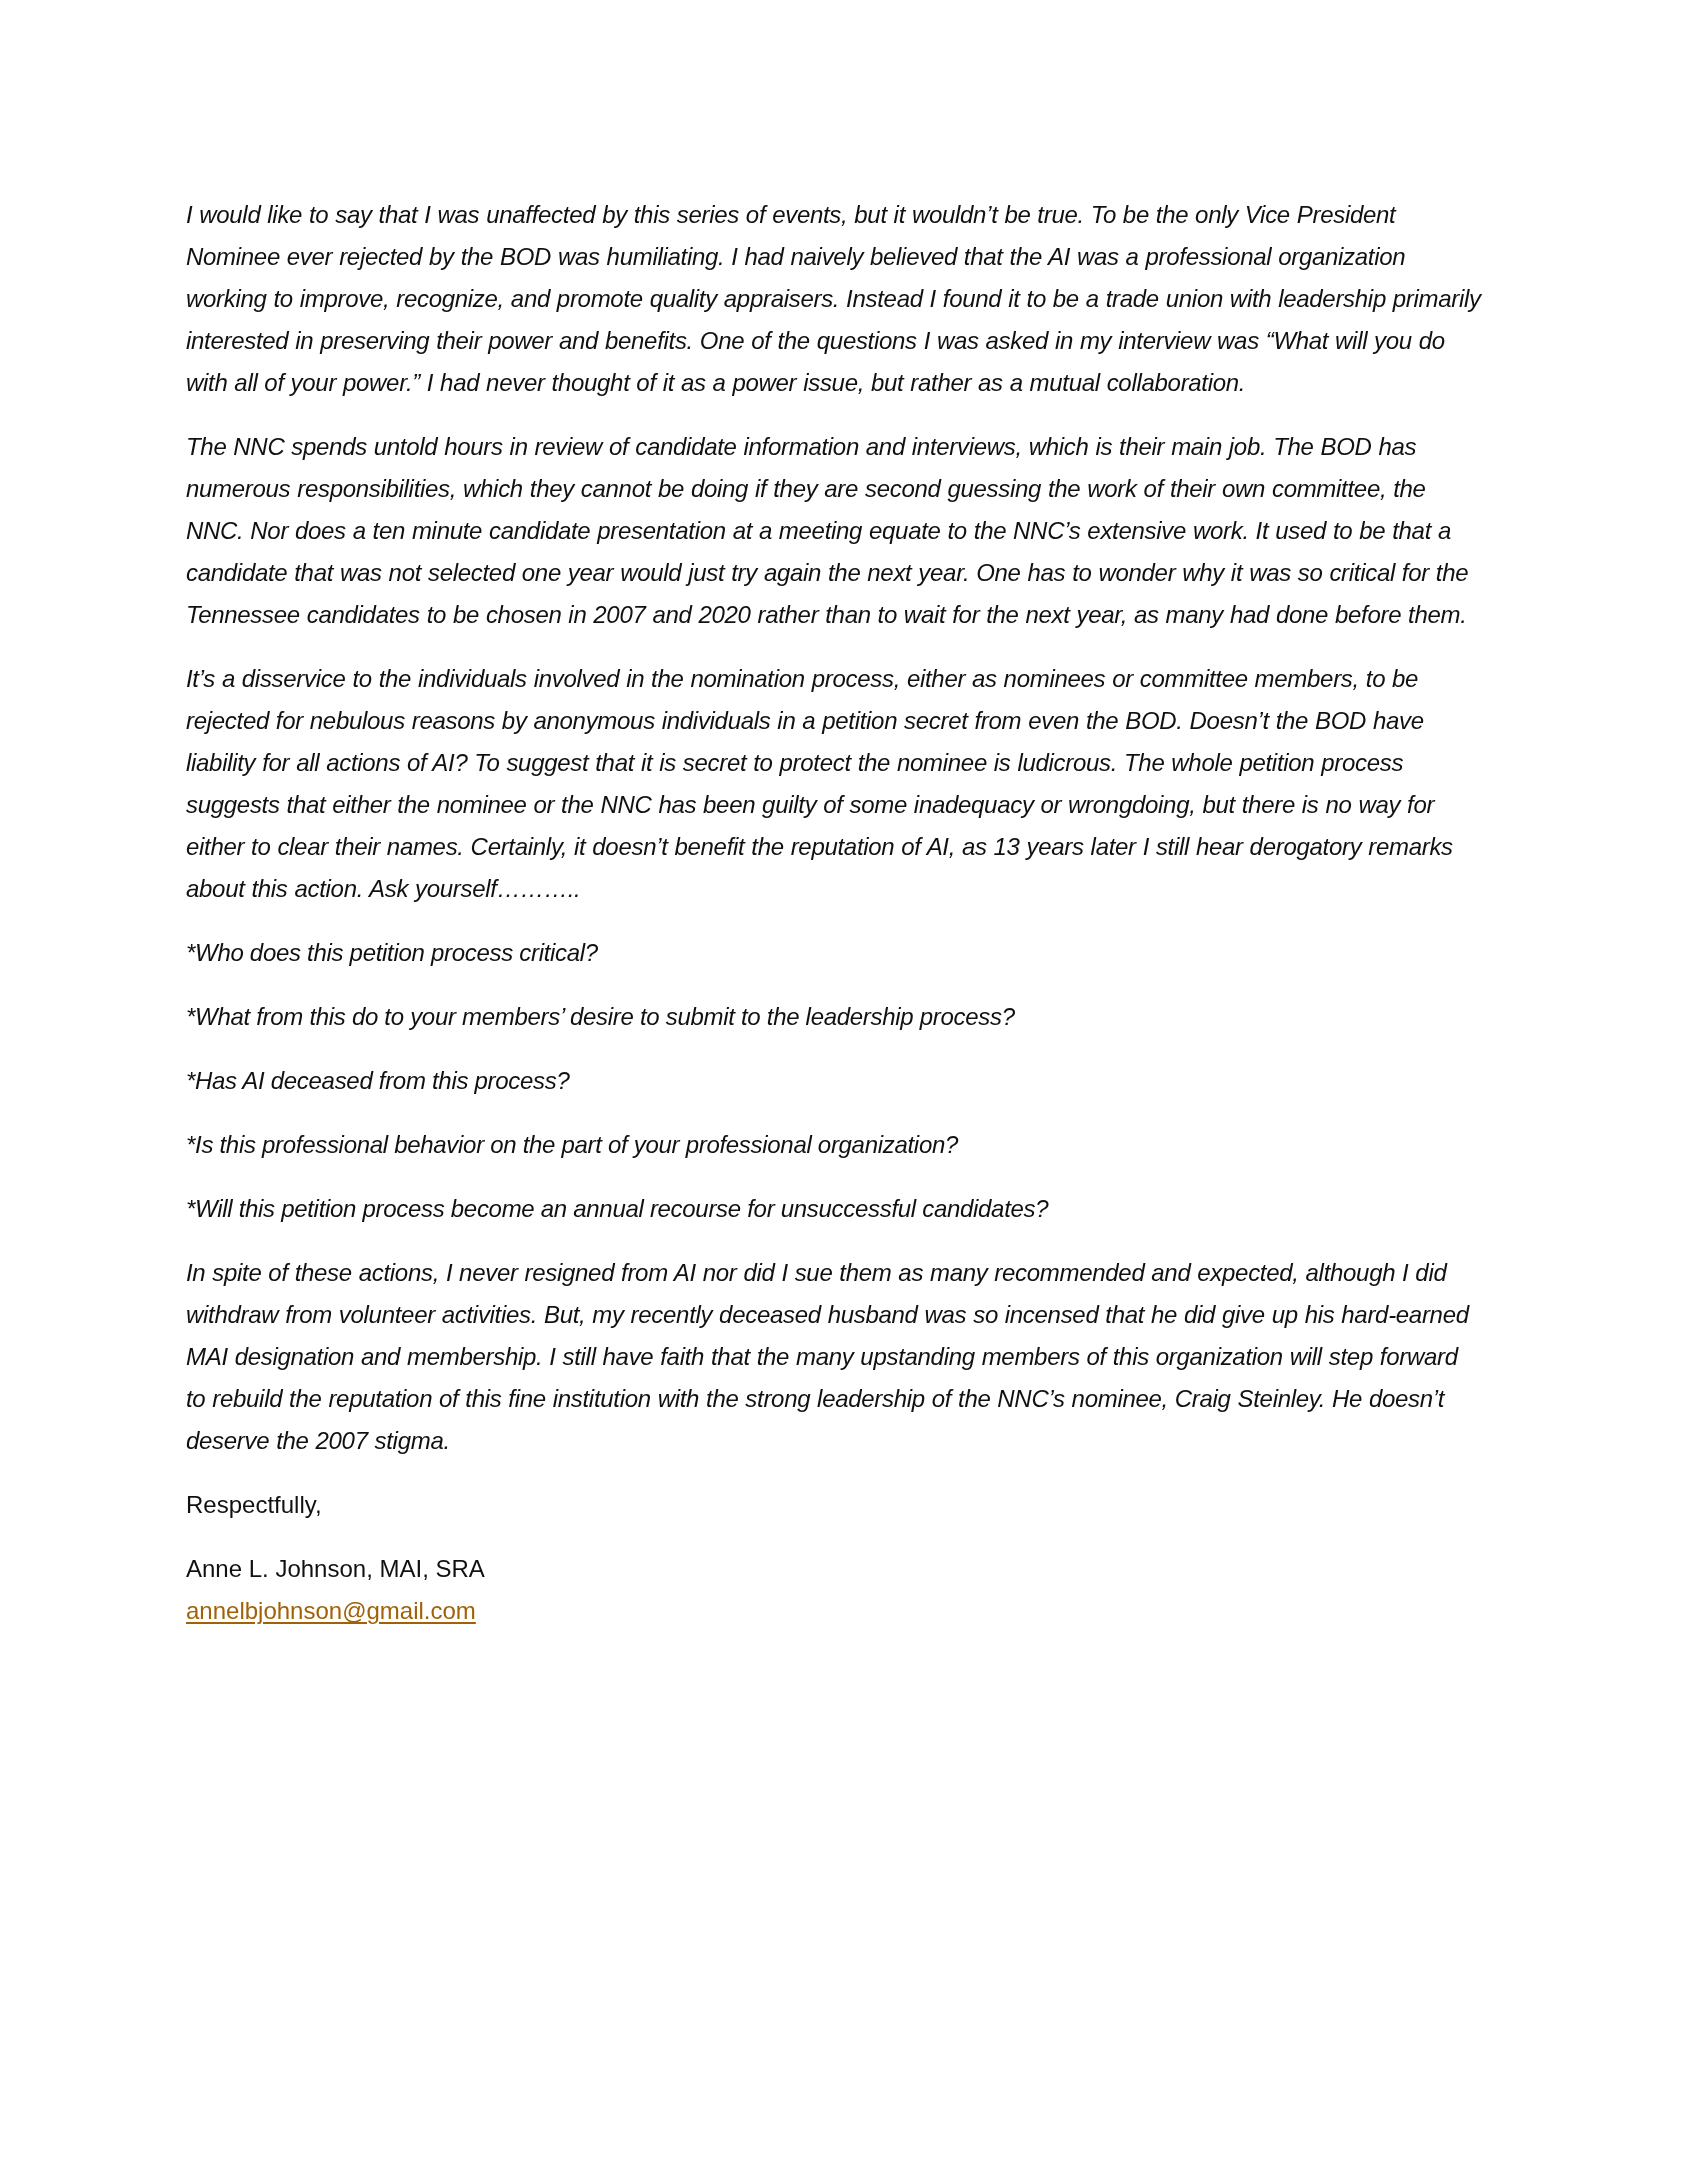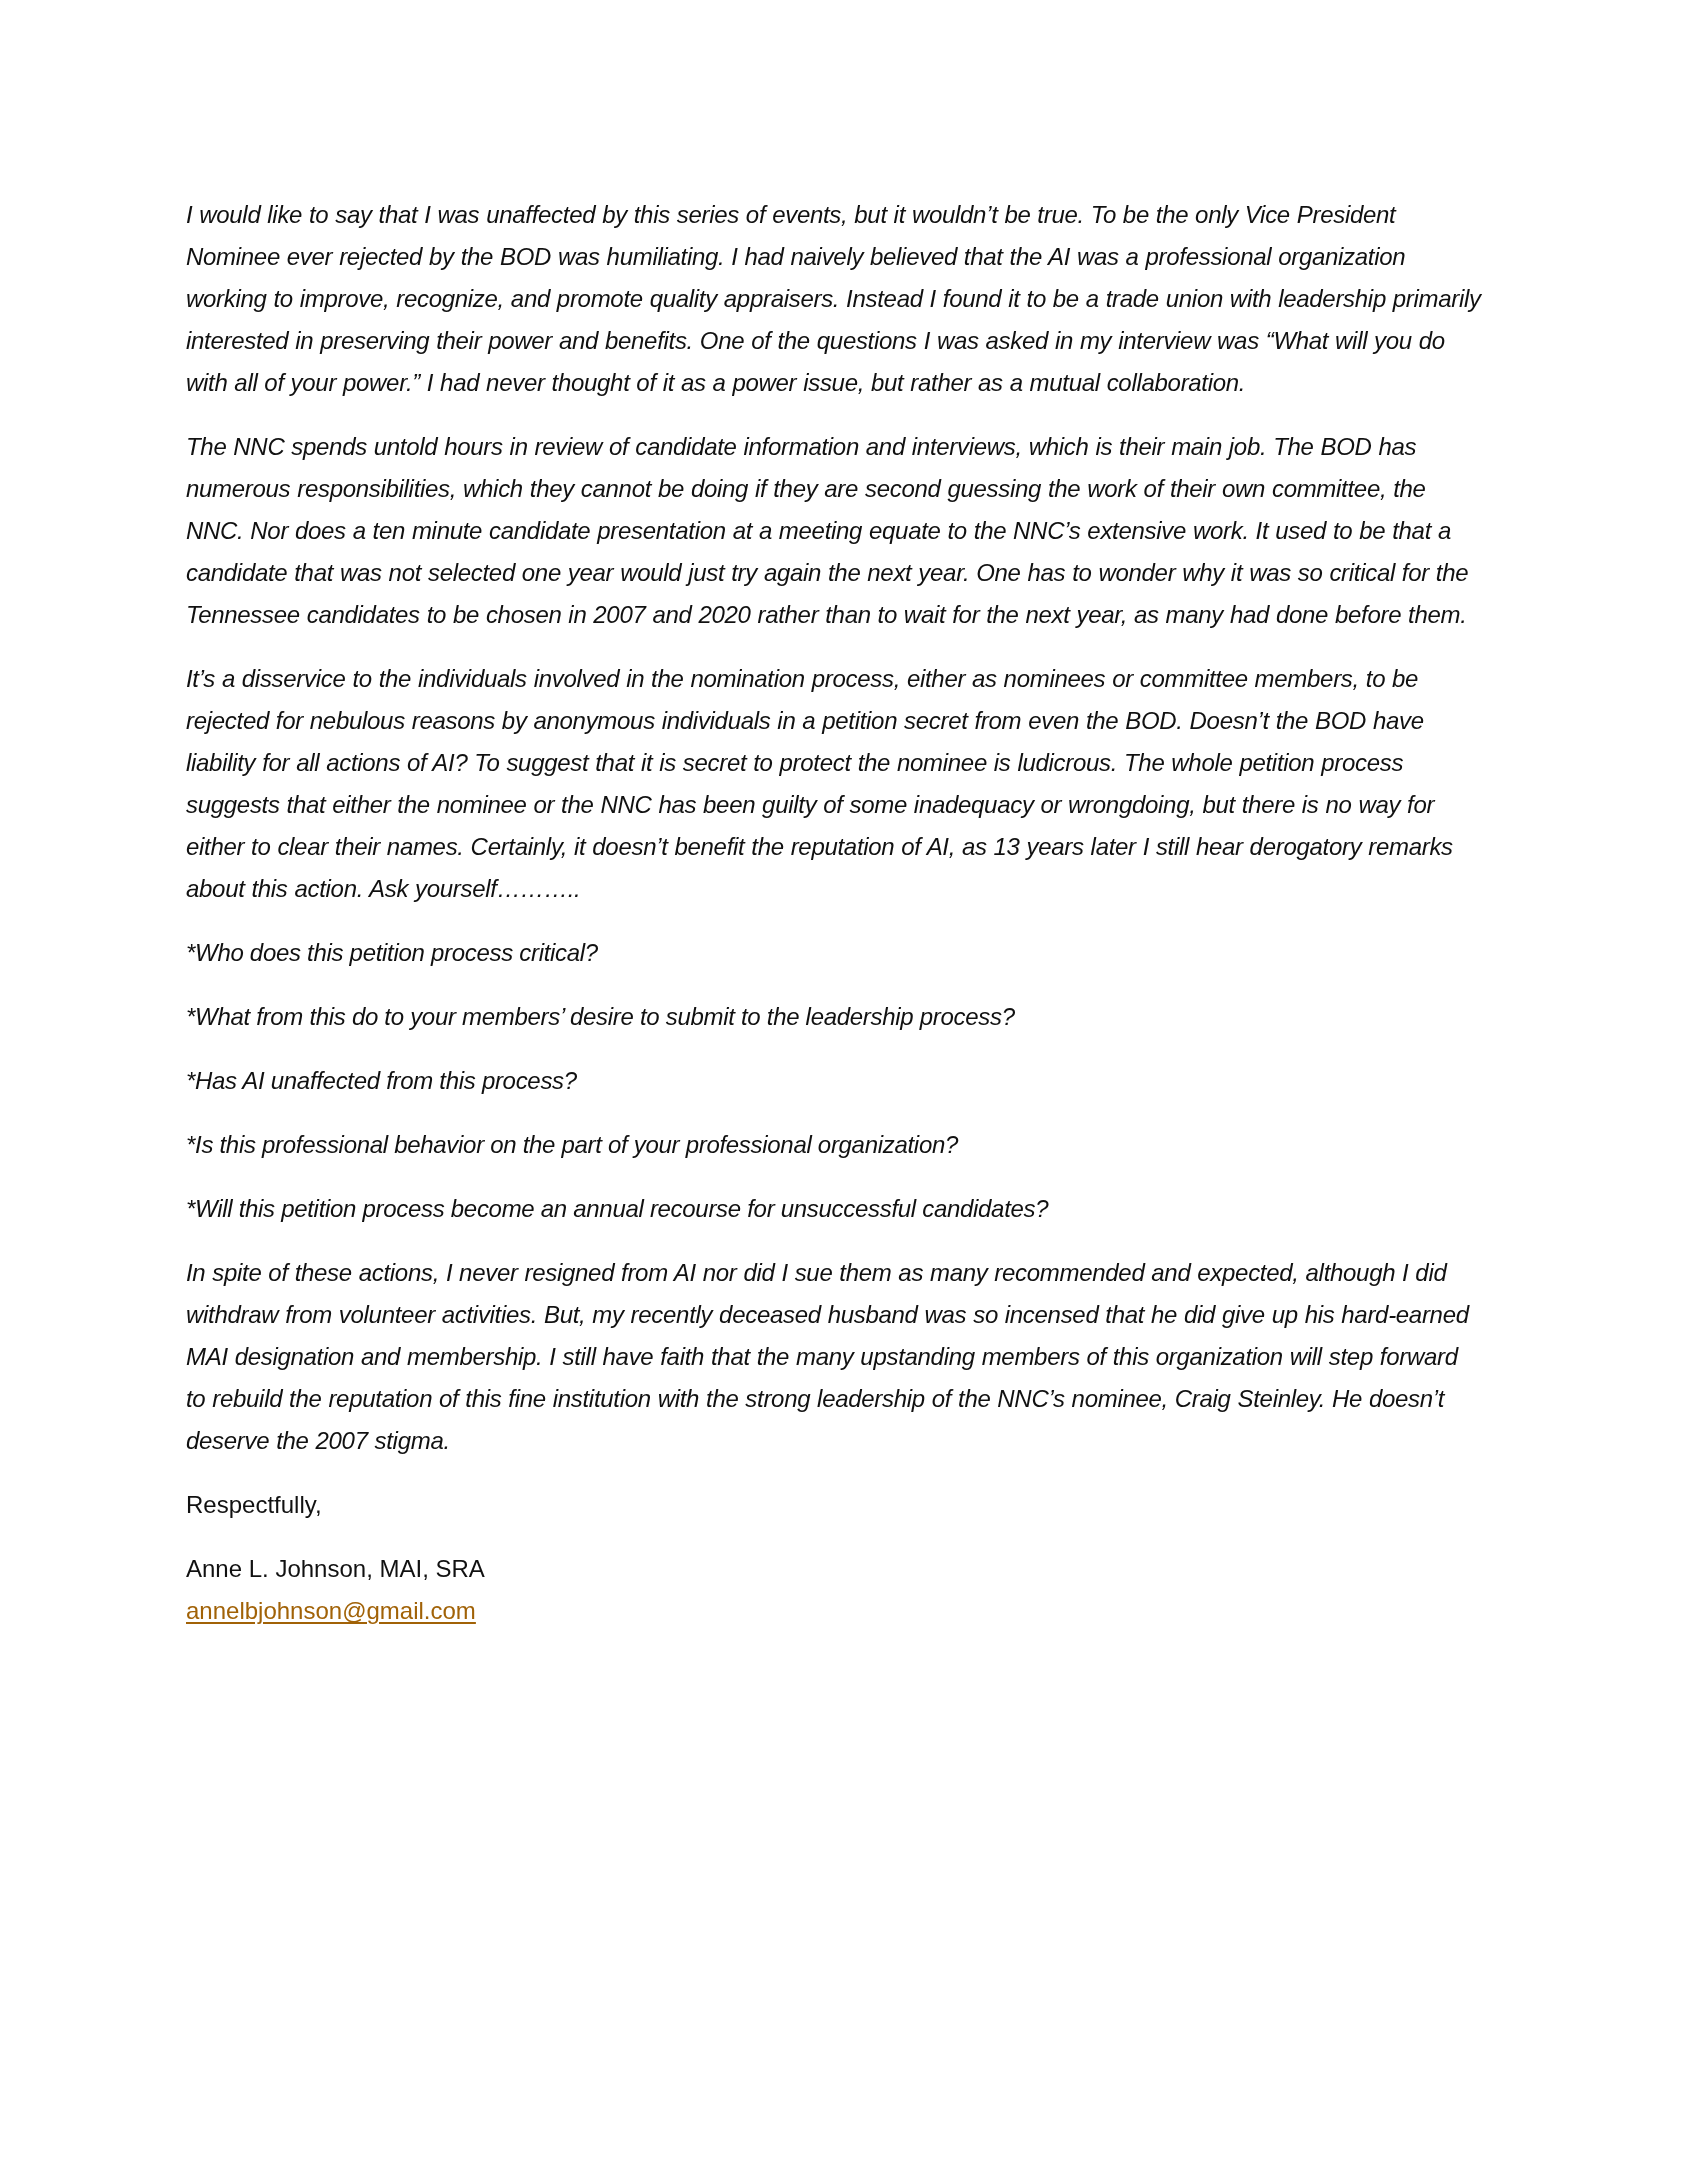--- a/index.html
+++ b/index.html
@@ -53,21 +53,21 @@
 <body>
 
 <div class="page">
   <p class="para">I would like to say that I was unaffected by this series of events, but it wouldn’t be true. To be the only Vice President Nominee ever rejected by the BOD was humiliating. I had naively believed that the AI was a professional organization working to improve, recognize, and promote quality appraisers. Instead I found it to be a trade union with leadership primarily interested in preserving their power and benefits. One of the questions I was asked in my interview was “What will you do with all of your power.” I had never thought of it as a power issue, but rather as a mutual collaboration.</p>
   <p class="para">The NNC spends untold hours in review of candidate information and interviews, which is their main job. The BOD has numerous responsibilities, which they cannot be doing if they are second guessing the work of their own committee, the NNC. Nor does a ten minute candidate presentation at a meeting equate to the NNC’s extensive work. It used to be that a candidate that was not selected one year would just try again the next year. One has to wonder why it was so critical for the Tennessee candidates to be chosen in 2007 and 2020 rather than to wait for the next year, as many had done before them.</p>
   <p class="para">It’s a disservice to the individuals involved in the nomination process, either as nominees or committee members, to be rejected for nebulous reasons by anonymous individuals in a petition secret from even the BOD. Doesn’t the BOD have liability for all actions of AI? To suggest that it is secret to protect the nominee is ludicrous. The whole petition process suggests that either the nominee or the NNC has been guilty of some inadequacy or wrongdoing, but there is no way for either to clear their names. Certainly, it doesn’t benefit the reputation of AI, as 13 years later I still hear derogatory remarks about this action. Ask yourself………..</p>
 
   <div>
     <p class="question">*Who does this petition process critical?</p>
     <p class="question">*What from this do to your members’ desire to submit to the leadership process?</p>
-    <p class="question">*Has AI unaffected from this process?</p>
+    <p class="question">*Has AI deceased from this process?</p>
     <p class="question">*Is this professional behavior on the part of your professional organization?</p>
     <p class="question">*Will this petition process become an annual recourse for unsuccessful candidates?</p>
   </div>
 
   <p class="para">In spite of these actions, I never resigned from AI nor did I sue them as many recommended and expected, although I did withdraw from volunteer activities. But, my recently deceased husband was so incensed that he did give up his hard-earned MAI designation and membership.  I still have faith that the many upstanding members of this organization will step forward to rebuild the reputation of this fine institution with the strong leadership of the NNC’s nominee, Craig Steinley. He doesn’t deserve the 2007 stigma.</p>
 
   <p class="closing">Respectfully,</p>
 
   <div>
     <p class="sig-line">Anne L. Johnson, MAI, SRA</p>

